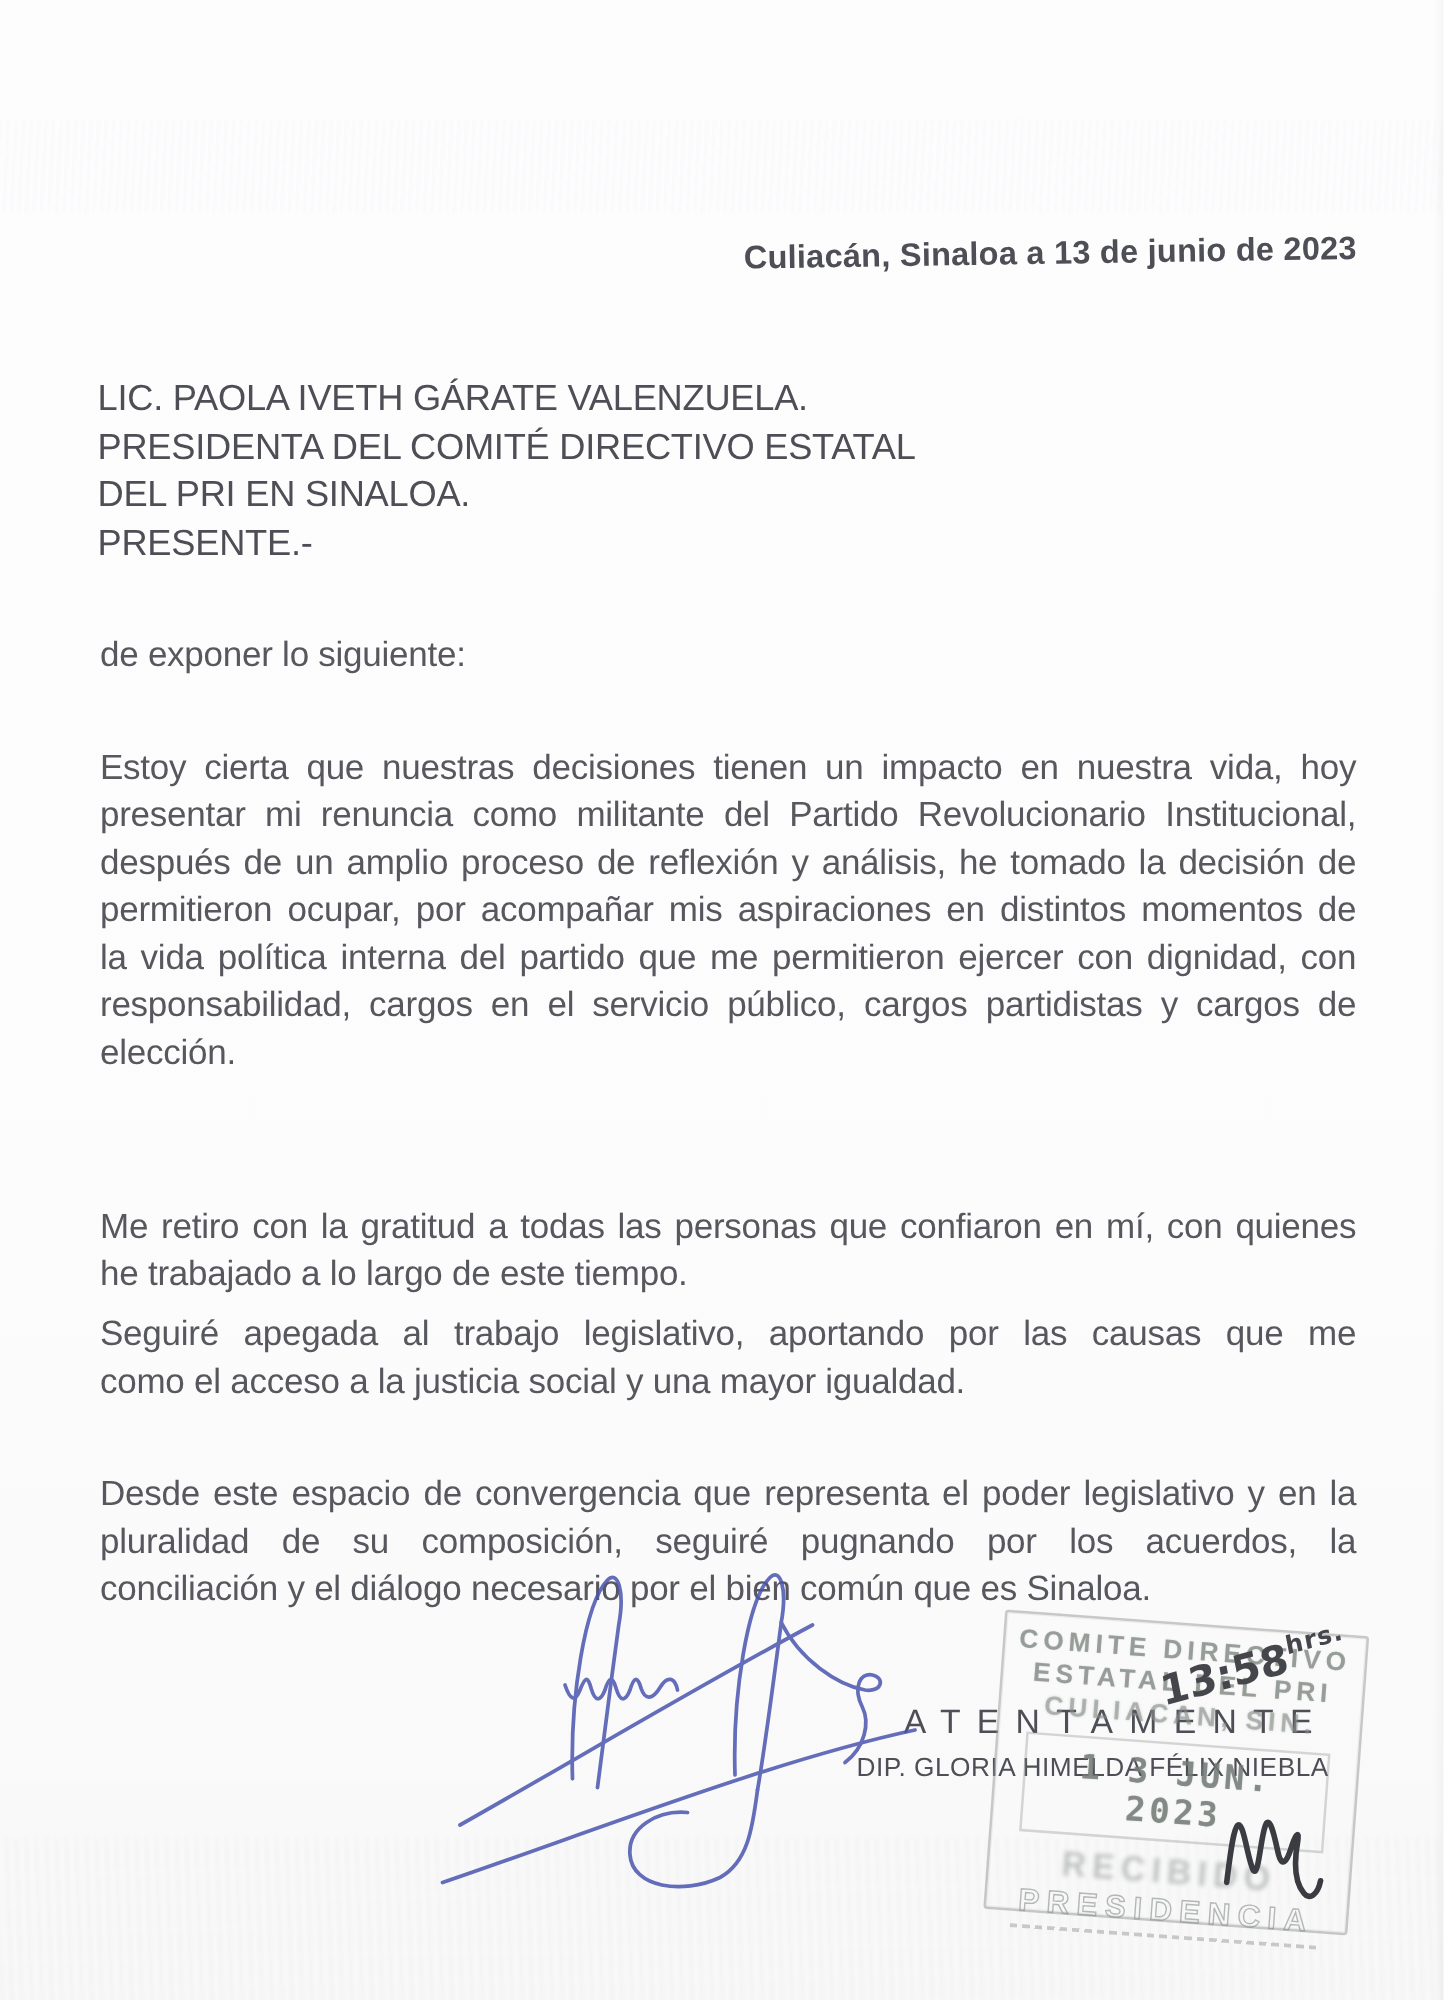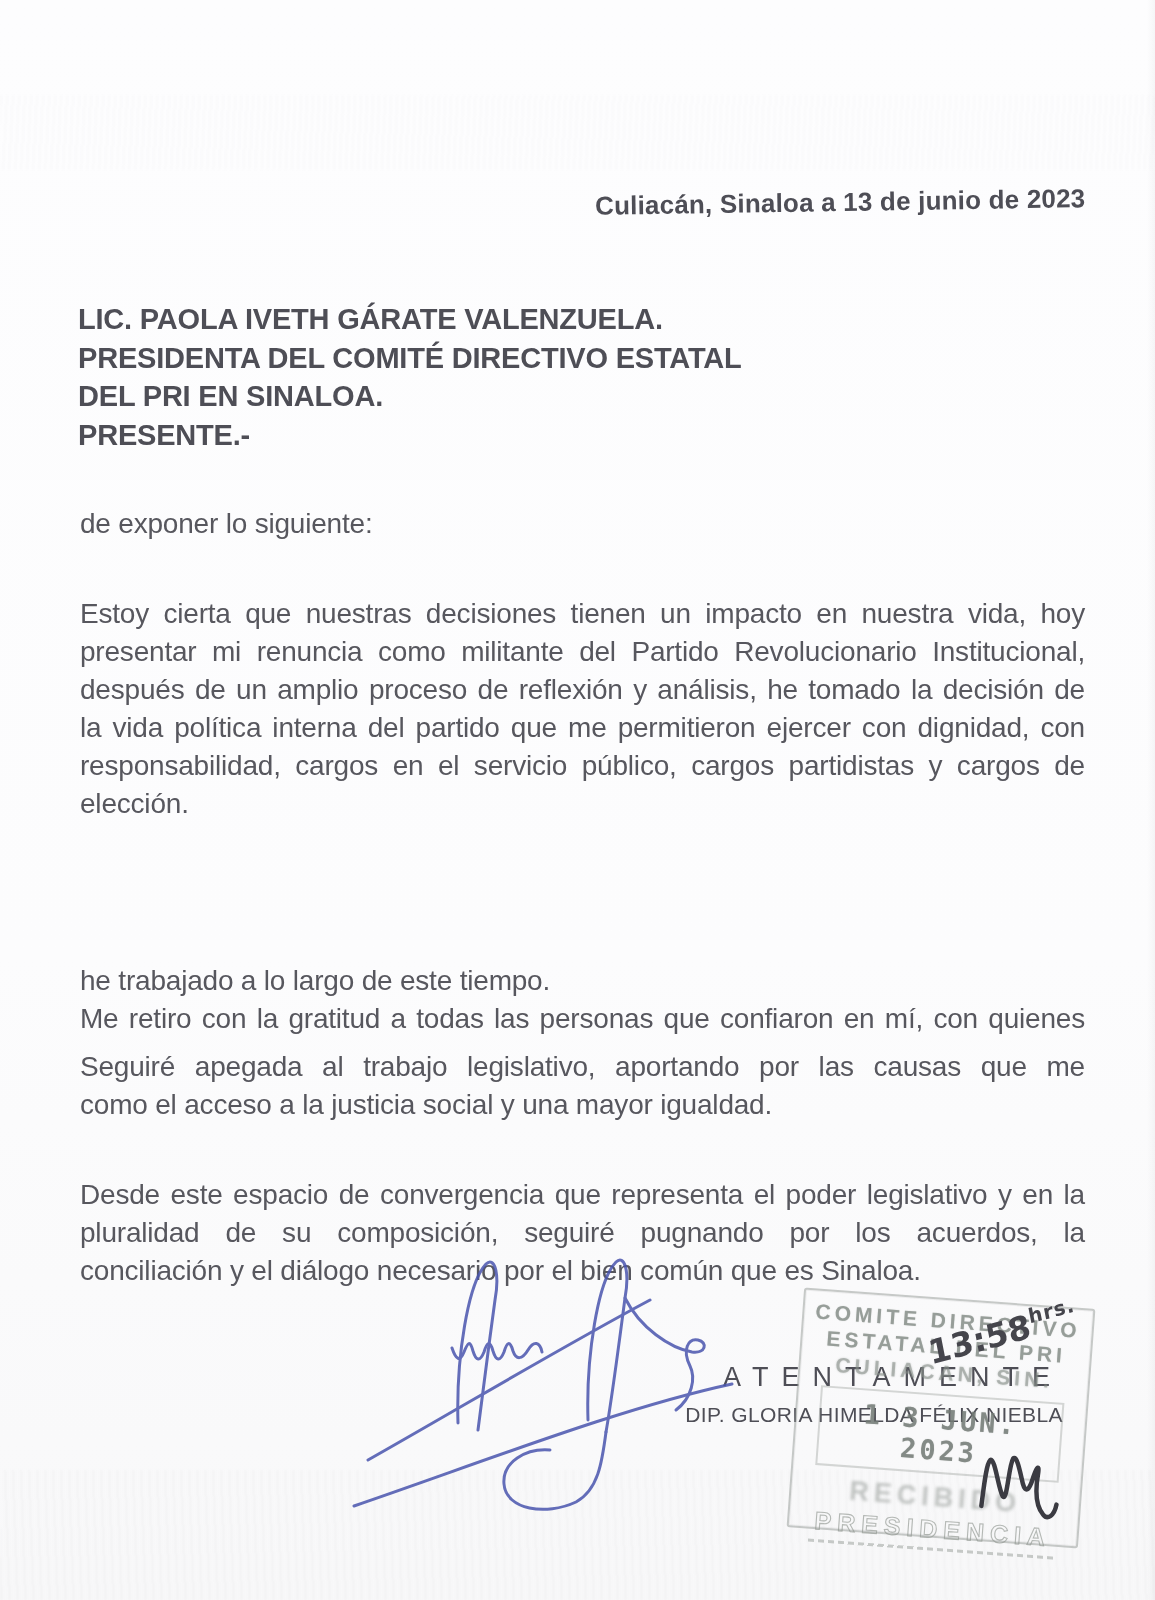--- a/index.html
+++ b/index.html
@@ -27,21 +27,21 @@
   }
 
   .dateline {
     position:absolute; top:187px; right:70px;
     font-size:26px; font-weight:700; color:#4e4e56;
     letter-spacing:0.2px; transform: rotate(-0.9deg);
   }
 
   .recipient {
     position:absolute; left:78px; top:300px;
-    font-size:29px; font-weight:700; color:#4e4e56;
+    font-size:29px; font-weight:400; color:#4e4e56;
     line-height:38.5px; letter-spacing:-0.2px;
   }
 
   .para { position:absolute; left:80px; width:1005px; font-size:28px; color:#57575e; letter-spacing:-0.2px; }
   .line { height:38px; line-height:38px; white-space:normal; }
   .jl   { text-align:justify; text-align-last:justify; }
 
   .p1 { top:505px; }
   .p2 { top:595px; }
   .p3 { top:910px; }
@@ -126,29 +126,30 @@
   </div>
 
   <div class="para p1">
     <div class="line">de exponer lo siguiente:</div>
   </div>
 
   <div class="para p2">
     <div class="line jl">Estoy cierta que nuestras decisiones tienen un impacto en nuestra vida, hoy</div>
     <div class="line jl">presentar mi renuncia como militante del Partido Revolucionario Institucional,</div>
     <div class="line jl">después de un amplio proceso de reflexión y análisis, he tomado la decisión de</div>
+    <div class="line jl">permitieron ocupar, por acompañar mis aspiraciones en distintos momentos de</div>
     <div class="line jl">la vida política interna del partido que me permitieron ejercer con dignidad, con</div>
     <div class="line jl">responsabilidad, cargos en el servicio público, cargos partidistas y cargos de</div>
     <div class="line">elección.</div>
   </div>
 
 
   <div class="para p4">
+    <div class="line jl">Me retiro con la gratitud a todas las personas que confiaron en mí, con quienes</div>
     <div class="line">he trabajado a lo largo de este tiempo.</div>
-    <div class="line jl">Me retiro con la gratitud a todas las personas que confiaron en mí, con quienes</div>
   </div>
 
   <div class="para p5">
     <div class="line jl">Seguiré apegada al trabajo legislativo, aportando por las causas que me</div>
     <div class="line">como el acceso a la justicia social y una mayor igualdad.</div>
   </div>
 
   <div class="para p6">
     <div class="line jl">Desde este espacio de convergencia que representa el poder legislativo y en la</div>
     <div class="line jl">pluralidad de su composición, seguiré pugnando por los acuerdos, la</div>

